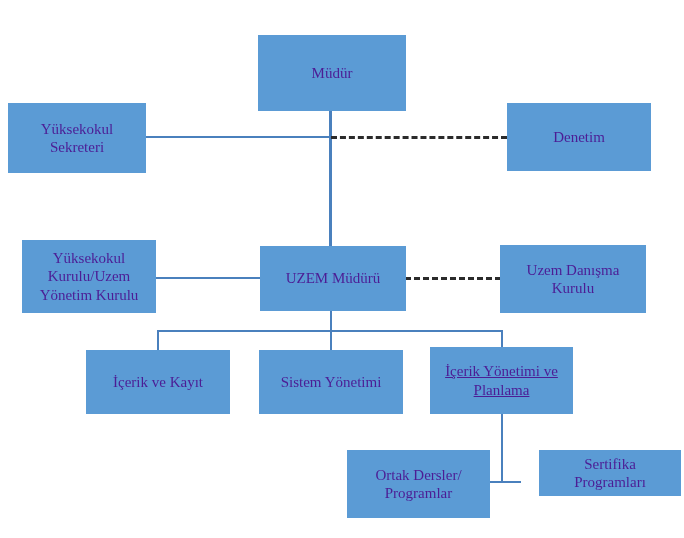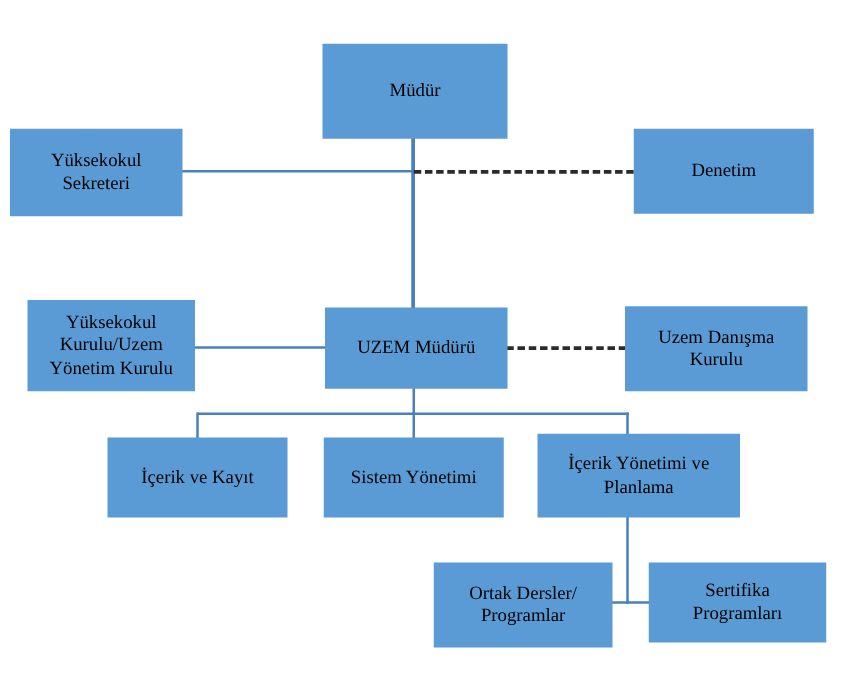--- a/index.html
+++ b/index.html
@@ -11,21 +11,21 @@
     position: relative;
     width: 684px;
     height: 538px;
     background: #ffffff;
     overflow: hidden;
     font-family: "Liberation Serif", "DejaVu Serif", serif;
   }
   .node {
     position: absolute;
     background: #5B9BD5;
-    color: #000000;
+    color: #4c1d95;
     display: flex;
     align-items: center;
     justify-content: center;
     text-align: center;
     font-family: "Liberation Serif", "DejaVu Serif", serif;
     font-size: 15px;
     line-height: 1.22;
     box-sizing: border-box;
     white-space: pre-line;
     padding: 0 2px;
@@ -95,22 +95,22 @@
 
   <div class="node" style="left:260px; top:246px; width:146px; height:65px;">UZEM Müdürü</div>
 
   <div class="node" style="left:500px; top:245px; width:146px; height:68px;">Uzem Danışma
 Kurulu</div>
 
   <div class="node" style="left:86px; top:350px; width:144px; height:64px;">İçerik ve Kayıt</div>
 
   <div class="node" style="left:259px; top:350px; width:144px; height:64px;text-align:center;">Sistem Yönetimi</div>
 
-  <div class="node" style="left:430px; top:347px; width:162px; height:67px; padding:0;">İçerik Yönetimi ve
+  <div class="node" style="left:430px; top:347px; width:143px; height:67px; padding:0;text-decoration:underline;">İçerik Yönetimi ve
 Planlama</div>
 
   <div class="node" style="left:347px; top:450px; width:143px; height:68px;">Ortak Dersler/
 Programlar</div>
 
-  <div class="node" style="left:519px; top:450px; width:142px; height:64px;">Sertifika
+  <div class="node" style="left:539px; top:450px; width:142px; height:46px;">Sertifika
 Programları</div>
 
 </div>
 
 </body></html>

